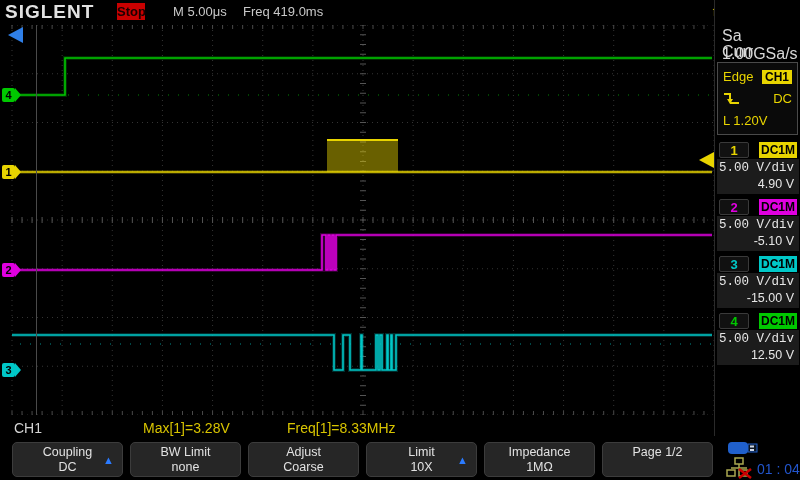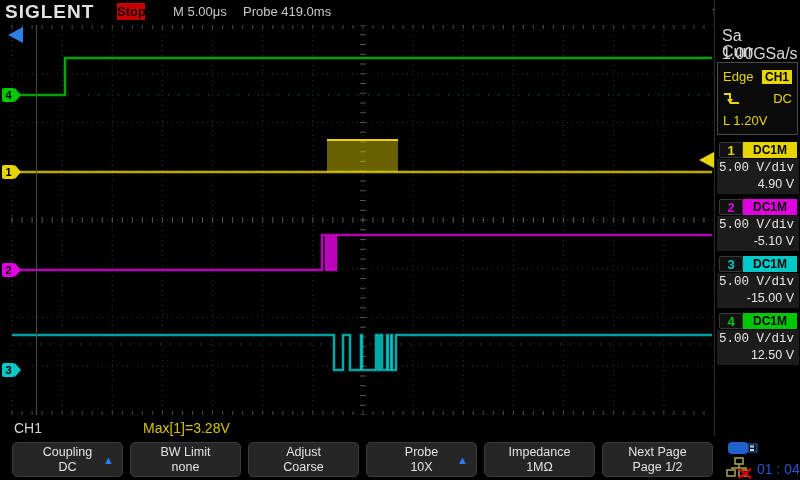--- a/index.html
+++ b/index.html
@@ -40,21 +40,21 @@
   .trig-src { background:#e8d400; color:#000; font-size:12px; font-weight:bold; padding:0 3px; }
   .trigbox .row2 { position:absolute; left:5px; top:28px; width:69px; display:flex; justify-content:space-between; align-items:center; }
   .trig-coup { color:#e8d400; font-size:13px; }
   .trig-level { position:absolute; left:5px; top:50px; color:#e8d400; font-size:13px; }
 
   .chbox { left:717px; width:82px; height:54px; background:#1c1c1c; }
   .chbox .hdr { position:absolute; left:0; top:0; width:82px; height:19px; background:#000;
                 display:flex; justify-content:space-between; align-items:center; padding:0 2px; }
   .chbox .num { width:30px; text-align:center; font-size:13px; font-weight:bold;
                 background:#111; border:1px solid #3a3a3a; border-radius:2px; height:16px; line-height:15px;}
-  .chbox .badge { color:#000; font-size:12px; font-weight:bold; padding:0 10px; height:16px; line-height:16px;}
+  .chbox .badge { color:#000; font-size:12px; font-weight:bold; padding:0 2px; height:16px; line-height:16px;}
   .chbox .ln { position:absolute; right:5px; color:#e6e6e6; font-size:12.5px; width:75px; text-align:right;}
   .ln.scale { top:21px;font-family:Liberation Mono, monospace; } .ln.off { top:37px; }
 
   
   .meas-src { left:14px; top:420px; color:#d4d4d4; font-size:14px; }
   .meas { top:420px; color:#d8c400; font-size:14px; }
   .menu-btn { top:442px; width:111px; height:35px; background:#262626; border:1px solid #3c3c3c;
               border-radius:5px; color:#e2e2e2; font-size:12.5px; text-align:center; padding-top:2px; }
   .menu-btn .l1, .menu-btn .l2 { line-height:15px; }
   .spin-arrow { position:absolute; right:8px; top:11px; color:#2b7bff; font-size:11px; }
@@ -63,21 +63,21 @@
 </style>
 </head>
 <body>
 
 <div id="stage">
 
   <div class="abs" id="topbar">
     <div class="abs brand">SIGLENT</div>
     <div class="abs stop-badge">Stop</div>
     <div class="abs tb-text" style="left:173px">M 5.00μs</div>
-    <div class="abs tb-text" style="left:243px">Probe 419.0ms</div>
+    <div class="abs tb-text" style="left:243px">Freq 419.0ms</div>
     <div class="abs freq-counter">f = 2.36850Hz</div>
   </div>
 
   <div class="abs" id="gridwrap">
     <svg id="wave-svg" width="714" height="390">
         <line x1="12" y1="0" x2="12" y2="390" stroke="#343434" stroke-width="1" stroke-dasharray="1 4"></line>
         <line x1="62.142857142857146" y1="0" x2="62.142857142857146" y2="390" stroke="#343434" stroke-width="1" stroke-dasharray="1 4"></line>
         <line x1="112.28571428571429" y1="0" x2="112.28571428571429" y2="390" stroke="#343434" stroke-width="1" stroke-dasharray="1 4"></line>
         <line x1="162.42857142857144" y1="0" x2="162.42857142857144" y2="390" stroke="#343434" stroke-width="1" stroke-dasharray="1 4"></line>
         <line x1="212.57142857142858" y1="0" x2="212.57142857142858" y2="390" stroke="#343434" stroke-width="1" stroke-dasharray="1 4"></line>
@@ -435,45 +435,45 @@
     <div class="hdr">
       <span class="num" style="color:#00c800">4</span>
       <span class="badge" style="background:#00c800">DC1M</span>
     </div>
     <div class="ln scale">5.00 V/div</div>
     <div class="ln off">12.50 V</div>
   </div>
 
   <div class="abs meas-src">CH1</div>
   <div class="abs meas" style="left:143px">Max[1]=3.28V</div>
+  <div class="abs meas" style="left:287px">Freq[1]=8.33MHz</div>
 
   <div class="abs menu-btn" style="left:12px">
     <div class="l1">Coupling</div>
       <div class="l2">DC</div>
     <div class="spin-arrow">▲</div>
   </div>
   <div class="abs menu-btn" style="left:248px">
     <div class="l1">Adjust</div>
       <div class="l2">Coarse</div>
   </div>
   <div class="abs menu-btn" style="left:130px">
     <div class="l1">BW Limit</div>
       <div class="l2">none</div>
   </div>
   <div class="abs menu-btn" style="left:366px">
-    <div class="l1">Probe</div>
+    <div class="l1">Limit</div>
       <div class="l2">10X</div>
     <div class="spin-arrow">▲</div>
   </div>
   <div class="abs menu-btn" style="left:484px">
     <div class="l1">Impedance</div>
       <div class="l2">1MΩ</div>
   </div>
   <div class="abs menu-btn" style="left:602px">
-    <div class="l1">Next Page</div>
       <div class="l2">Page 1/2</div>
   </div>
 
   <svg class="abs" style="left:727px; top:440px" width="34" height="16">
     <rect x="1" y="2" width="20" height="12" rx="4" fill="#2060cc"></rect>
     <rect x="21" y="4" width="9" height="8" fill="#0c1622" stroke="#2060cc"></rect>
     <rect x="23" y="5.5" width="4" height="2" fill="#cfd8e8"></rect>
     <rect x="23" y="9" width="4" height="2" fill="#cfd8e8"></rect>
   </svg>
   <svg class="abs" style="left:726px; top:457px" width="30" height="22">

